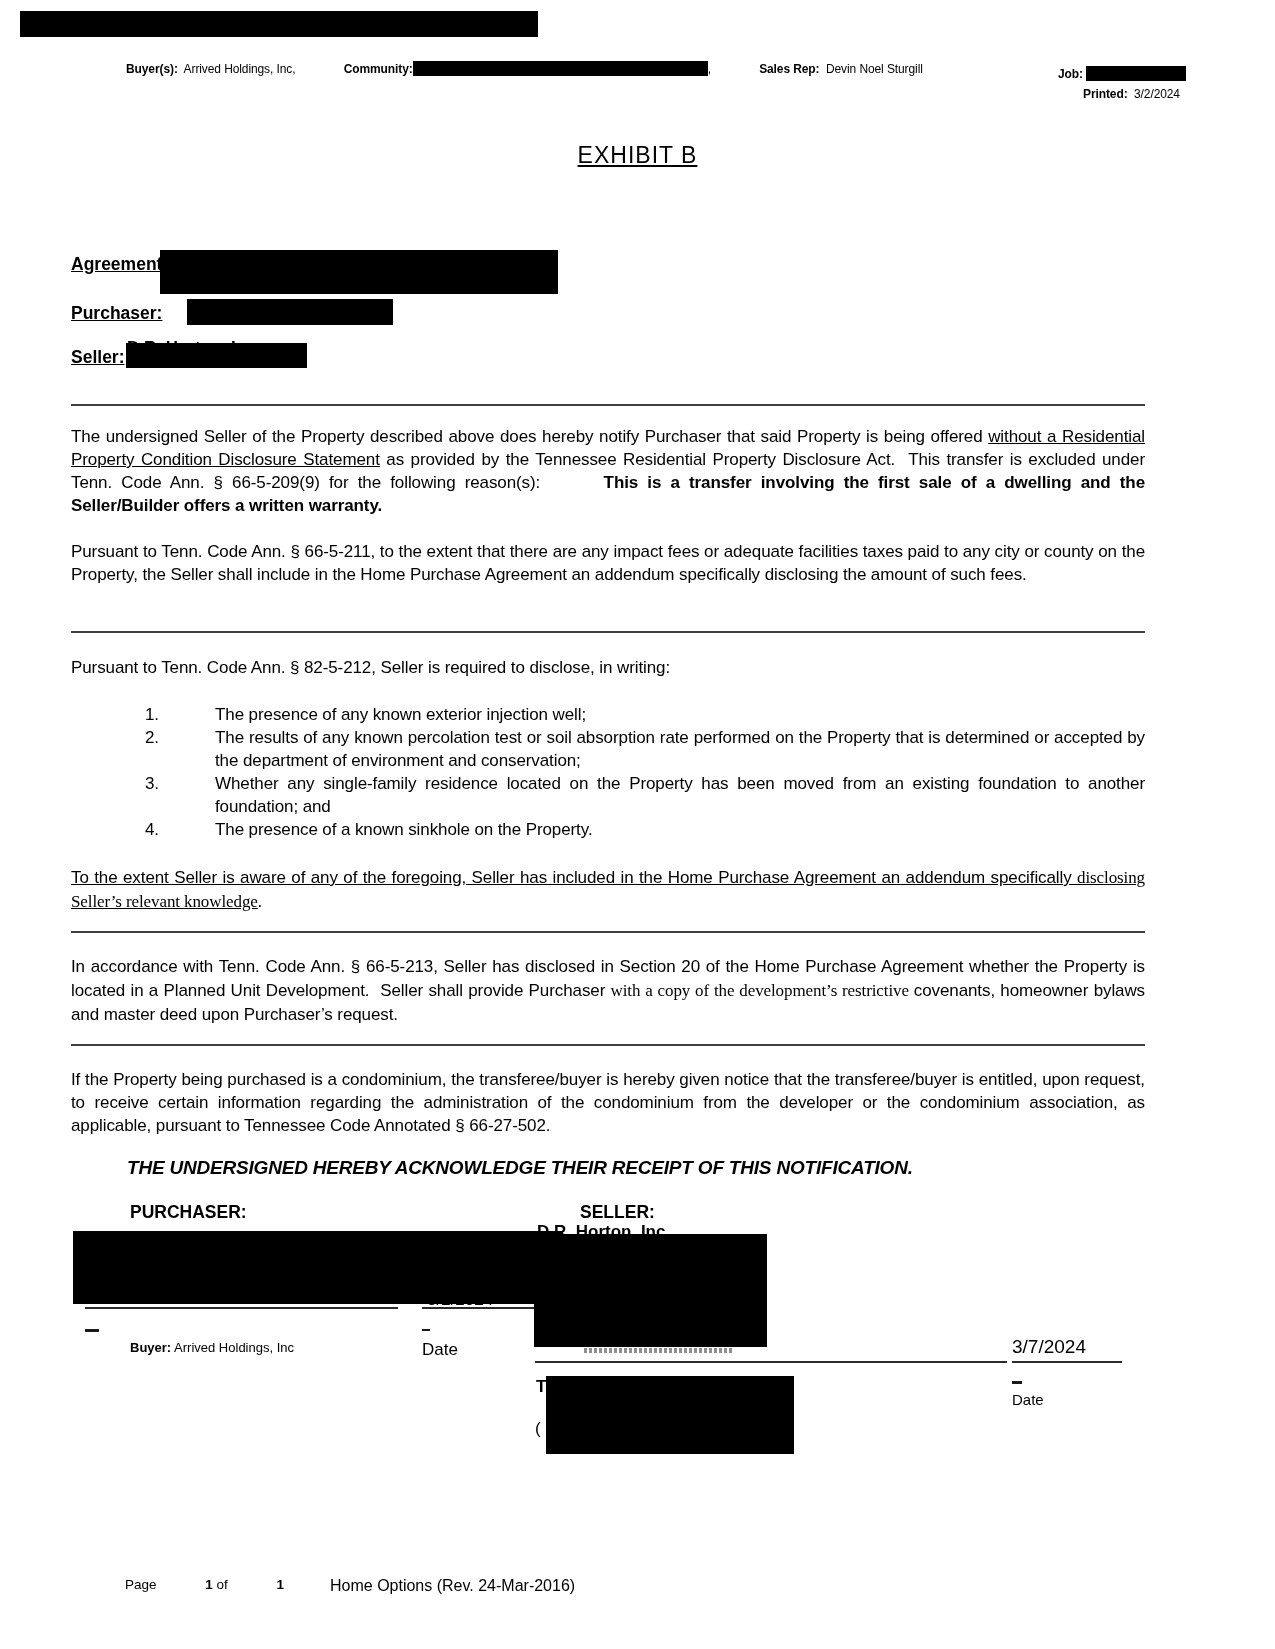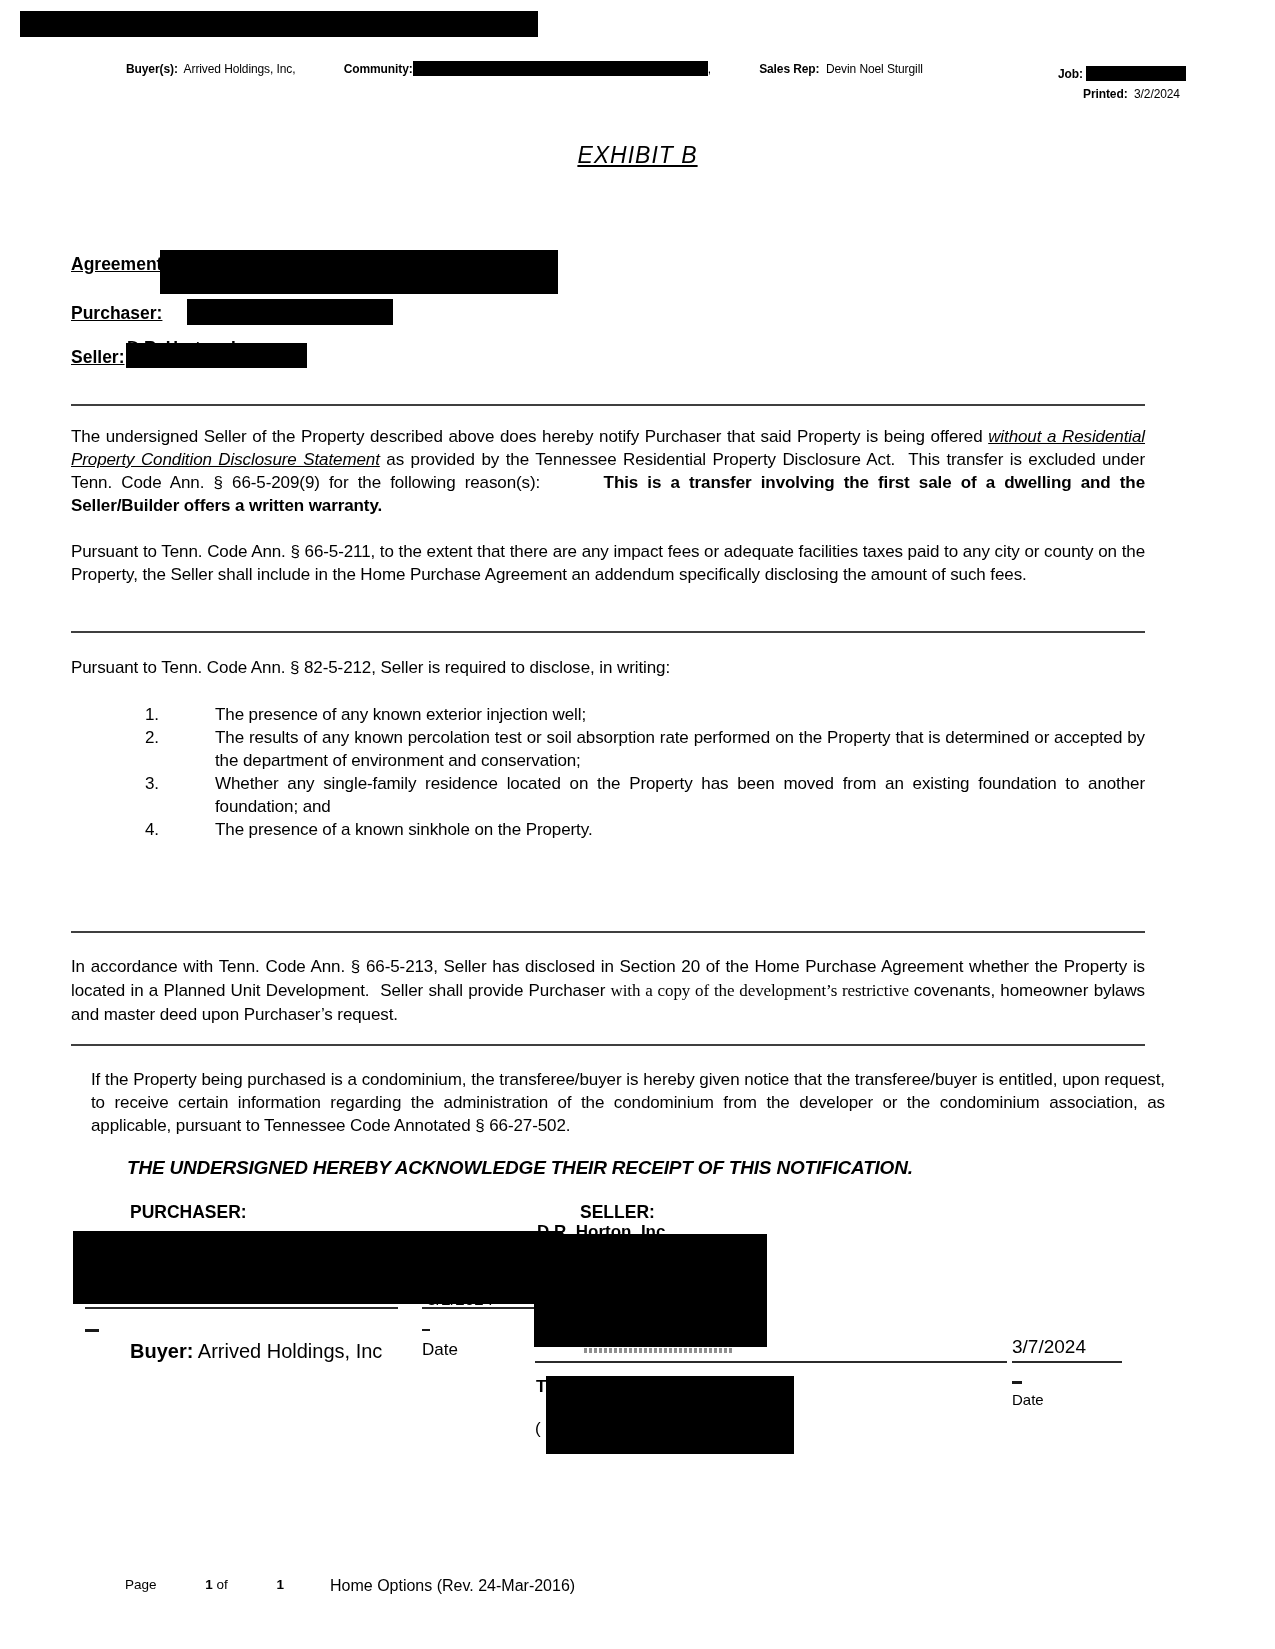--- a/index.html
+++ b/index.html
@@ -4,21 +4,21 @@
 <style>
   html,body{margin:0;padding:0;background:#e8e8e8;}
   .page{
     position:relative;width:1275px;height:1649px;margin:0 auto;
     background:#ffffff;color:#000;
     font-family:"Liberation Sans",sans-serif;
     overflow:hidden;
   }
   .abs{position:absolute;}
   .b{font-weight:700;padding-left:45px;}
-  .u{text-decoration:underline;font-style:italic;}
+  .u{text-decoration:underline;}
   .serif{font-family:"Liberation Serif",serif;}
   .redact{position:absolute;background:#000;z-index:5;}
   .redact-inline{display:inline-block;background:#000;height:15px;vertical-align:-3px;}
   .rule{position:absolute;left:71px;width:1074px;height:2px;background:#3f3f3f;}
   .para{position:absolute;left:71px;width:1074px;text-align:justify;font-size:17px;line-height:23px;letter-spacing:-0.1px;}
   .hdr{font-size:12px;white-space:nowrap;letter-spacing:-0.1px;}
   .title-line{position:absolute;left:0;width:1275px;text-align:center;}
   .party-label{font-size:17.5px;font-weight:700;text-decoration:underline;}
   .list-row{position:absolute;left:145px;width:1000px;display:flex;font-size:17px;line-height:23px;letter-spacing:-0.1px;}
   .list-num{width:70px;flex:0 0 70px;}
@@ -78,37 +78,38 @@
   </div>
   <div class="list-row" style="top:772px;">
     <span class="list-num">3.</span>
     <span class="list-txt">Whether any single-family residence located on the Property has been moved from an existing foundation to another foundation; and</span>
   </div>
   <div class="list-row" style="top:818px;">
     <span class="list-num">4.</span>
     <span class="list-txt">The presence of a known sinkhole on the Property.</span>
   </div>
 
+  <div class="para" style="top:866px;line-height:24px;"><span class="u">To the extent Seller is aware of any of the foregoing, Seller has included in the Home Purchase Agreement an addendum specifically </span><span class="u serif">disclosing Seller’s relevant knowledge</span><span class="serif">.</span></div>
   <div class="para" style="top:955px;line-height:24px;"><span>In accordance with Tenn. Code Ann. § 66-5-213, Seller has disclosed in Section 20 of the Home Purchase Agreement whether the Property is located in a Planned Unit Development. &nbsp;Seller shall provide Purchaser </span><span class="serif">with a copy of the development’s restrictive </span><span>covenants, homeowner bylaws and master deed upon Purchaser’s request.</span></div>
-  <div class="para" style="top:1068px;margin-left:20px;"><span>If the Property being purchased is a condominium, the transferee/buyer is hereby given notice that the transferee/buyer is entitled, upon request, to receive certain information regarding the administration of the condominium from the developer or the condominium association, as applicable, pursuant to Tennessee Code Annotated § 66-27-502.</span></div>
+  <div class="para" style="top:1068px;"><span>If the Property being purchased is a condominium, the transferee/buyer is hereby given notice that the transferee/buyer is entitled, upon request, to receive certain information regarding the administration of the condominium from the developer or the condominium association, as applicable, pursuant to Tennessee Code Annotated § 66-27-502.</span></div>
 
   <div class="abs b" style="left:82px;top:1157px;font-size:19px;letter-spacing:-0.2px;font-style:italic;">THE UNDERSIGNED HEREBY ACKNOWLEDGE THEIR RECEIPT OF THIS NOTIFICATION.</div>
 
   <div class="abs b" style="left:85px;top:1202px;font-size:17.5px;">PURCHASER:</div>
   <div class="abs b" style="left:535px;top:1202px;font-size:17.5px;">SELLER:</div>
 
   <div class="peek" style="left:537px;top:1222px;font-size:17px;">D.R. Horton, Inc</div>
 
   <div class="abs" style="left:427px;top:1290px;font-size:17px;z-index:1;">3/2/2024</div>
   <div class="redact" style="left:73px;top:1231px;width:489px;height:73px;"></div>
   <div class="sigline" style="left:85px;top:1307px;width:313px;"></div>
   <div class="sigline" style="left:422px;top:1307px;width:115px;"></div>
   <div class="dash-mark" style="left:85px;top:1329px;width:14px;height:3px;"></div>
   <div class="dash-mark" style="left:422px;top:1329px;width:8px;height:2px;"></div>
-  <div class="abs" style="left:85px;top:1340px;font-size:20px;"><span class="b">Buyer:</span><span> Arrived Holdings, Inc</span></div>
+  <div class="abs" style="left:85px;top:1340px;font-size:13px;"><span class="b">Buyer:</span><span> Arrived Holdings, Inc</span></div>
   <div class="abs" style="left:422px;top:1340px;font-size:17px;">Date</div>
 
   <div class="redact" style="left:534px;top:1234px;width:233px;height:113px;"></div>
   <div class="stamp" style="left:584px;top:1348px;width:150px;"></div>
   <div class="sigline" style="left:535px;top:1361px;width:472px;"></div>
   <div class="abs" style="left:1012px;top:1336px;font-size:19px;z-index:1;">3/7/2024</div>
   <div class="sigline" style="left:1012px;top:1361px;width:110px;"></div>
 
   <div class="peek" style="left:536px;top:1377px;font-size:17px;">T</div>
   <div class="abs" style="left:535px;top:1419px;font-size:17px;z-index:1;">(</div>

